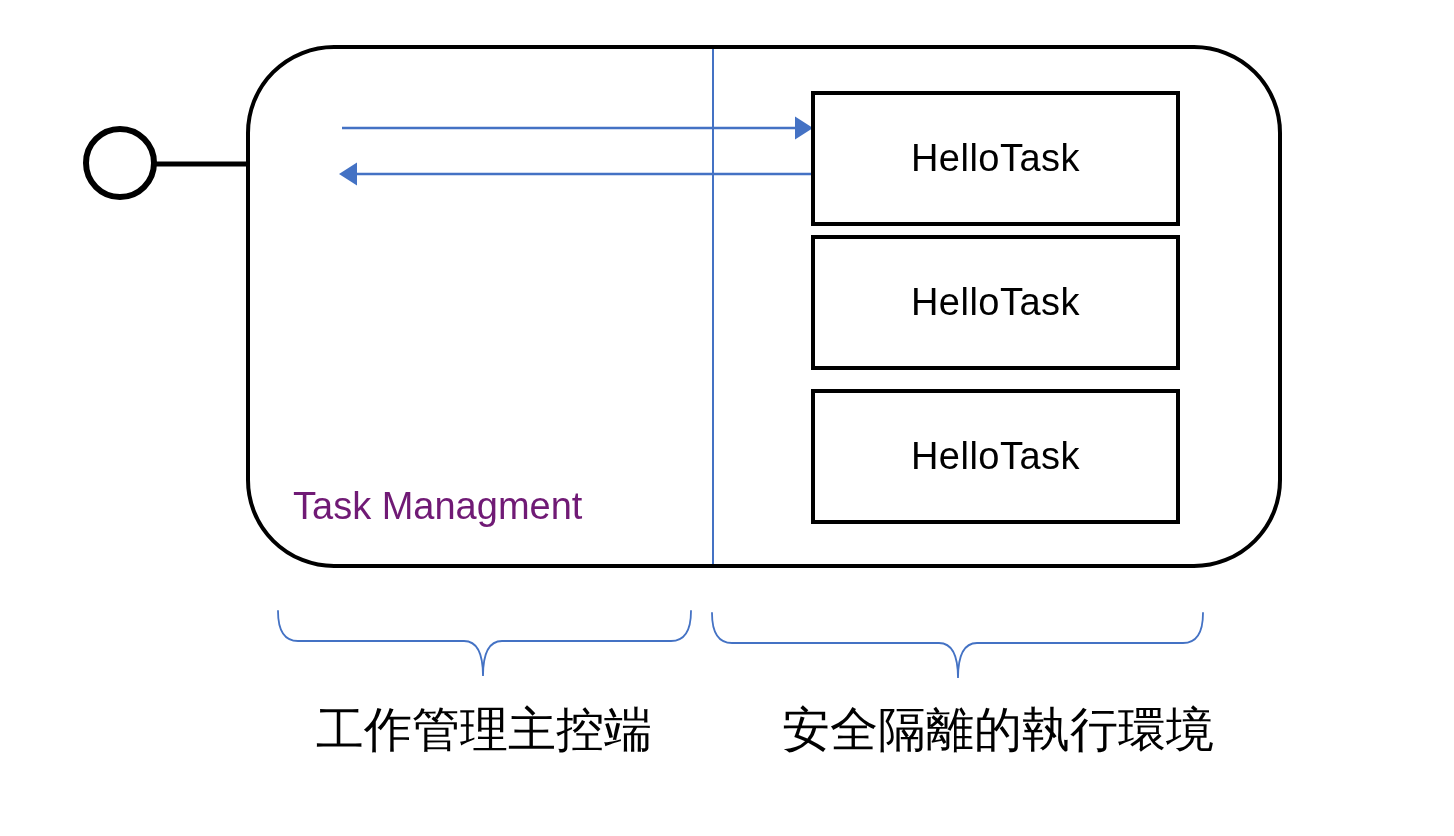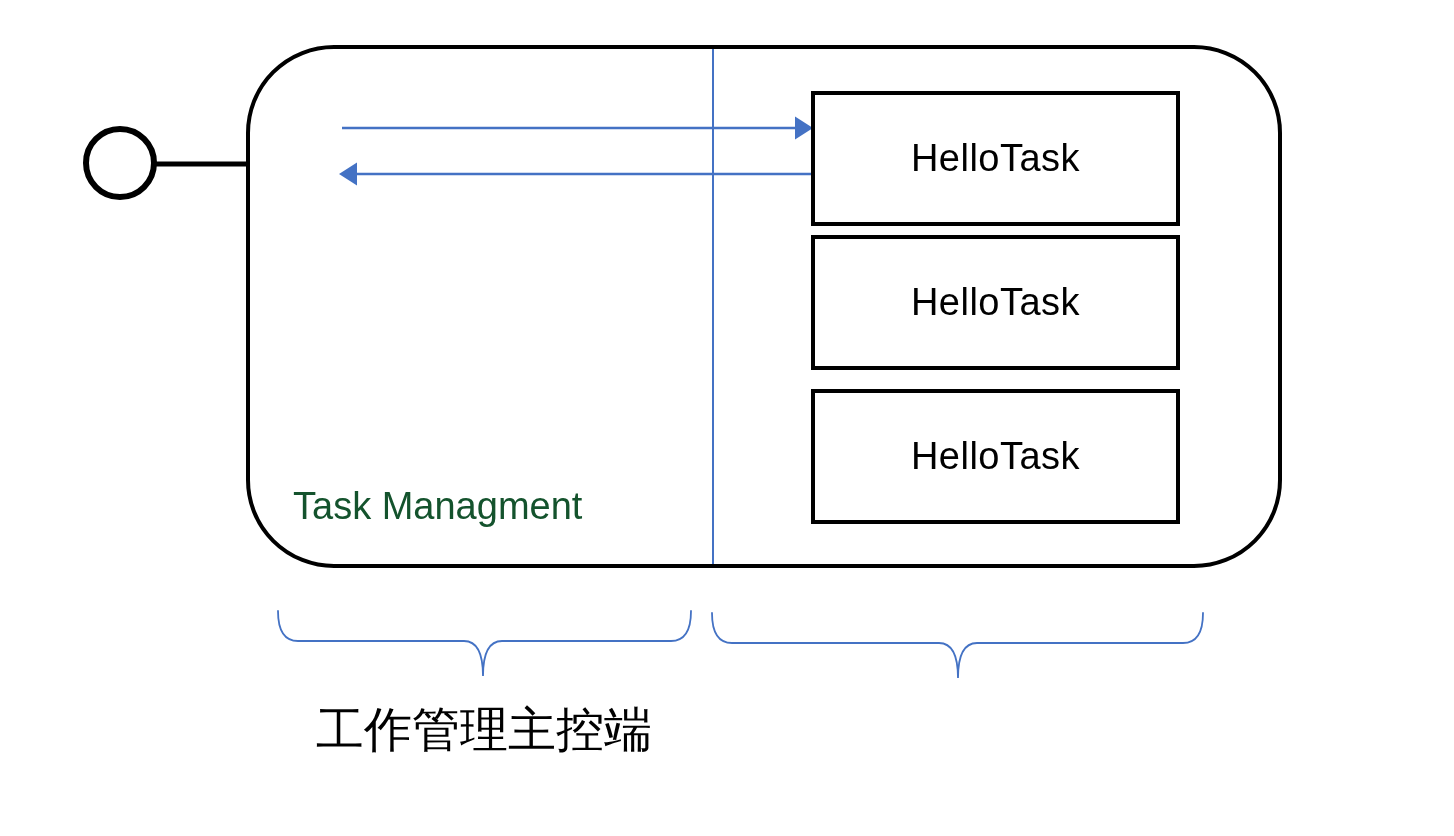--- a/index.html
+++ b/index.html
@@ -51,21 +51,21 @@
     letter-spacing: 0.5px;
   }
   .taskbox-1 { top: 91px; }
   .taskbox-2 { top: 235px; }
   .taskbox-3 { top: 389px; }
   .tm-label {
     position: absolute;
     left: 293px;
     top: 485px;
     font-size: 38px;
-    color: #14532d;
+    color: #701a75;
     white-space: nowrap;
   }
   .caption {
     position: absolute;
     top: 698px;
     font-size: 48px;
     color: #000000;
     font-family: Liberation Mono, monospace;
     white-space: nowrap;
     text-align: left;
@@ -108,14 +108,15 @@
     <span>HelloTask</span>
   </div>
   <div class="taskbox taskbox-2">
     <span>HelloTask</span>
   </div>
   <div class="taskbox taskbox-3">
     <span>HelloTask</span>
   </div>
 
   <div class="caption caption-left">工作管理主控端</div>
+  <div class="caption caption-right">安全隔離的執行環境</div>
 
 </div>
 
 </body></html>

